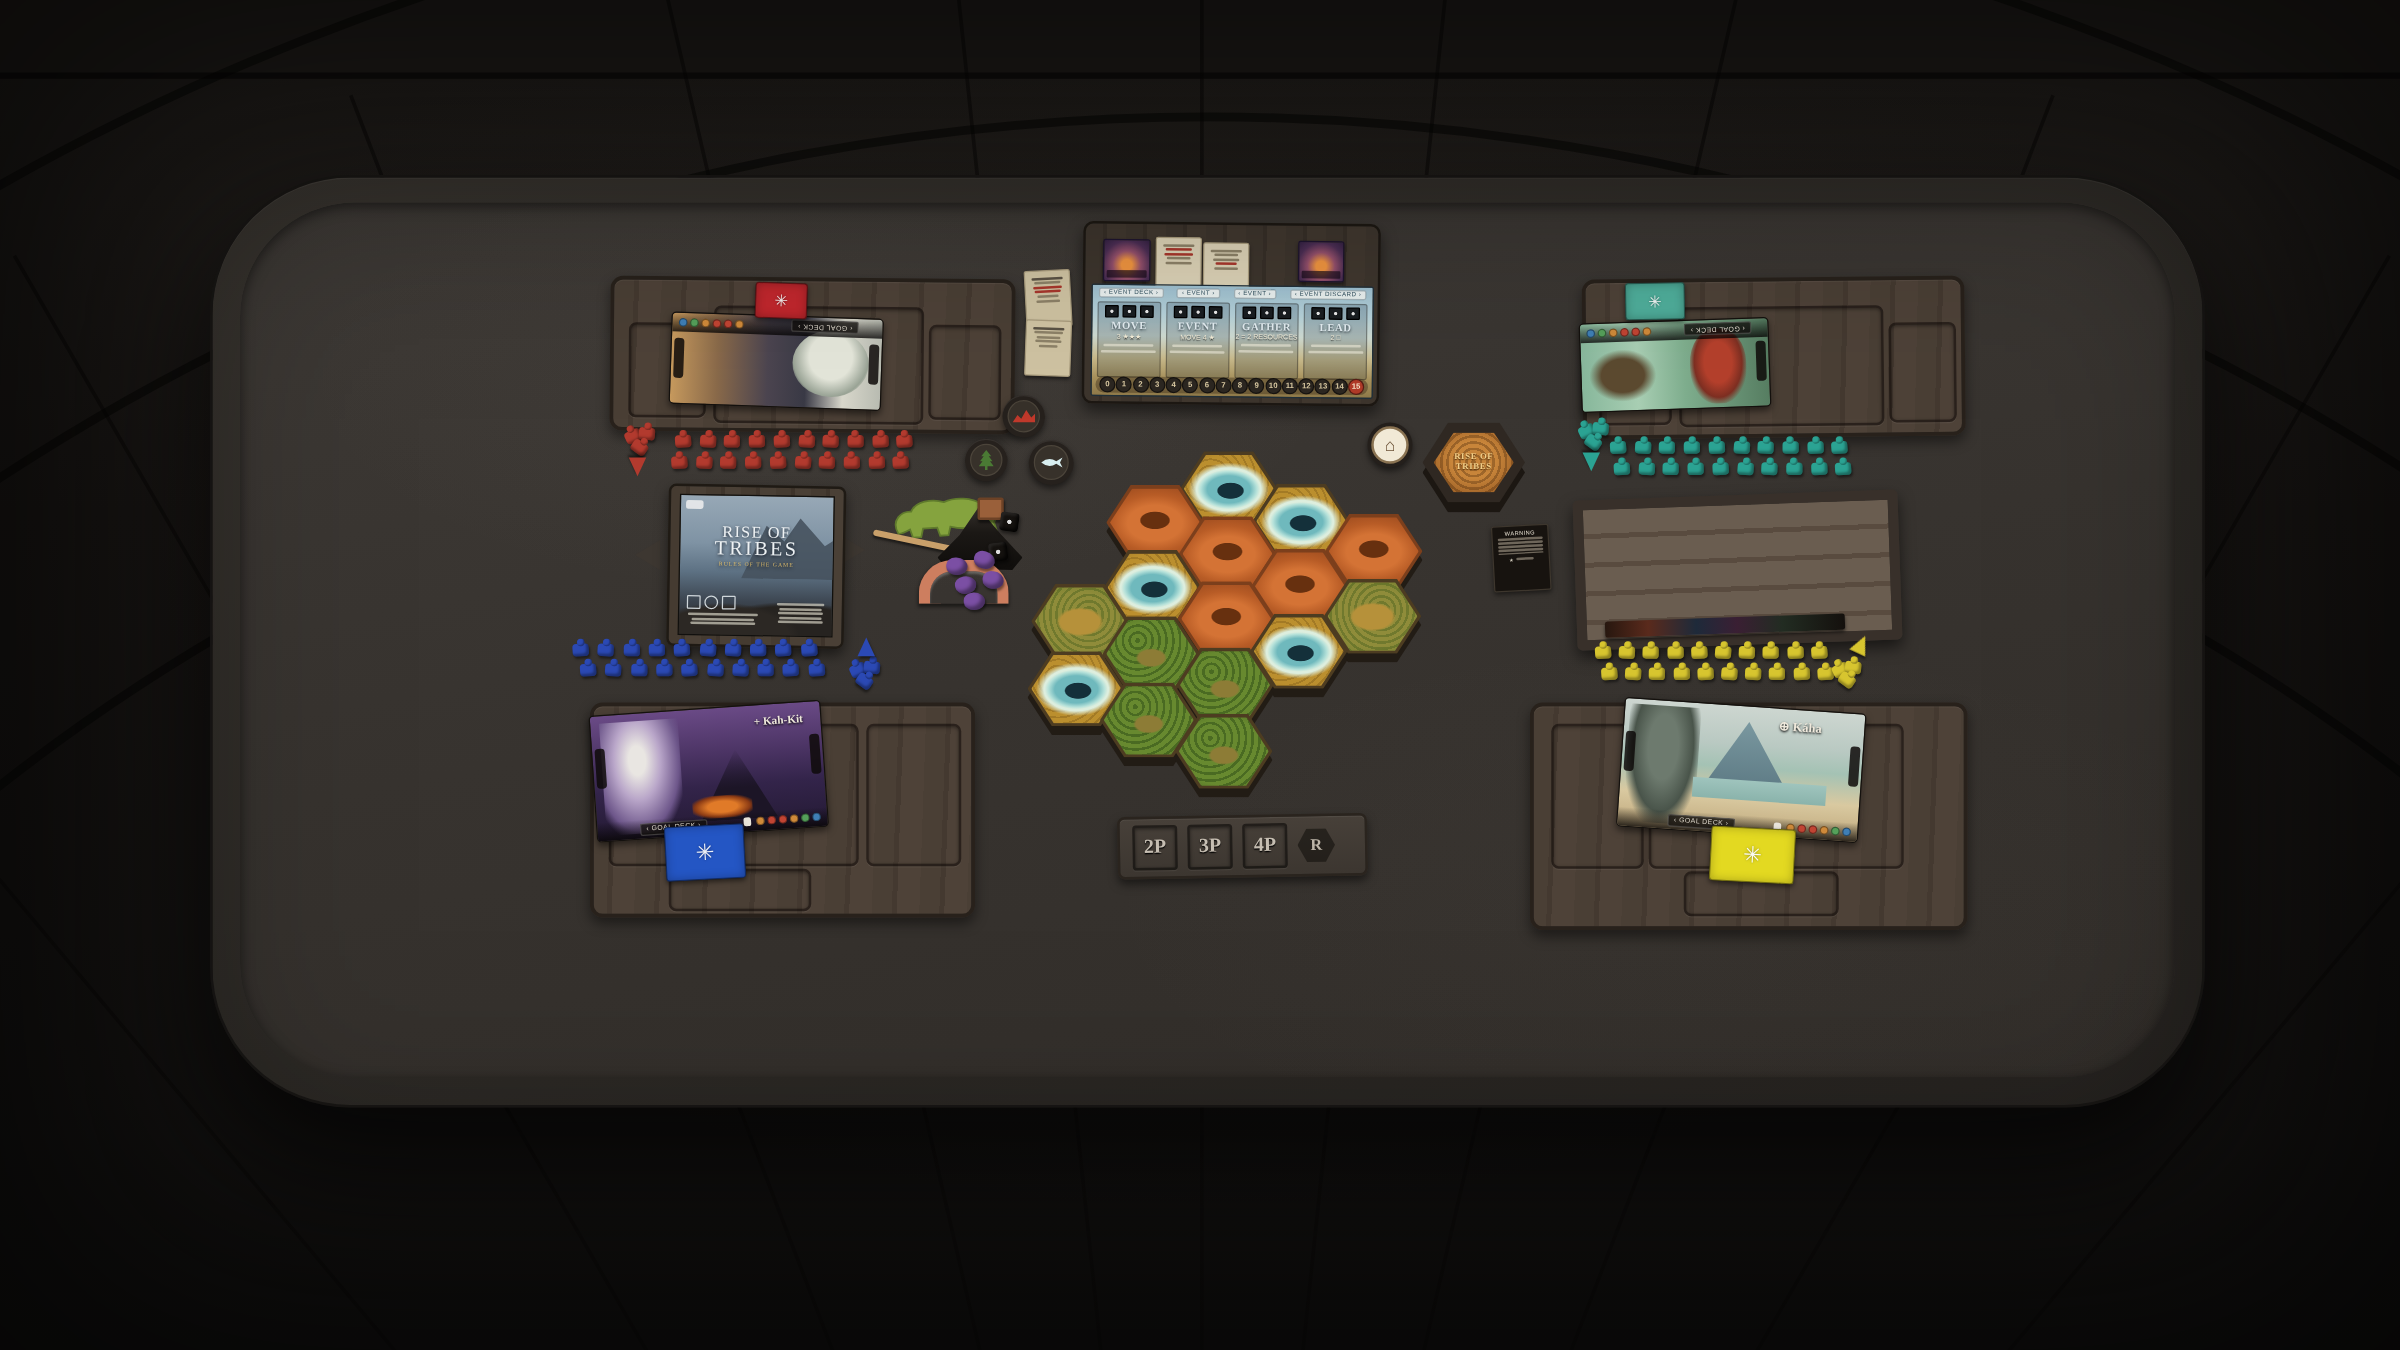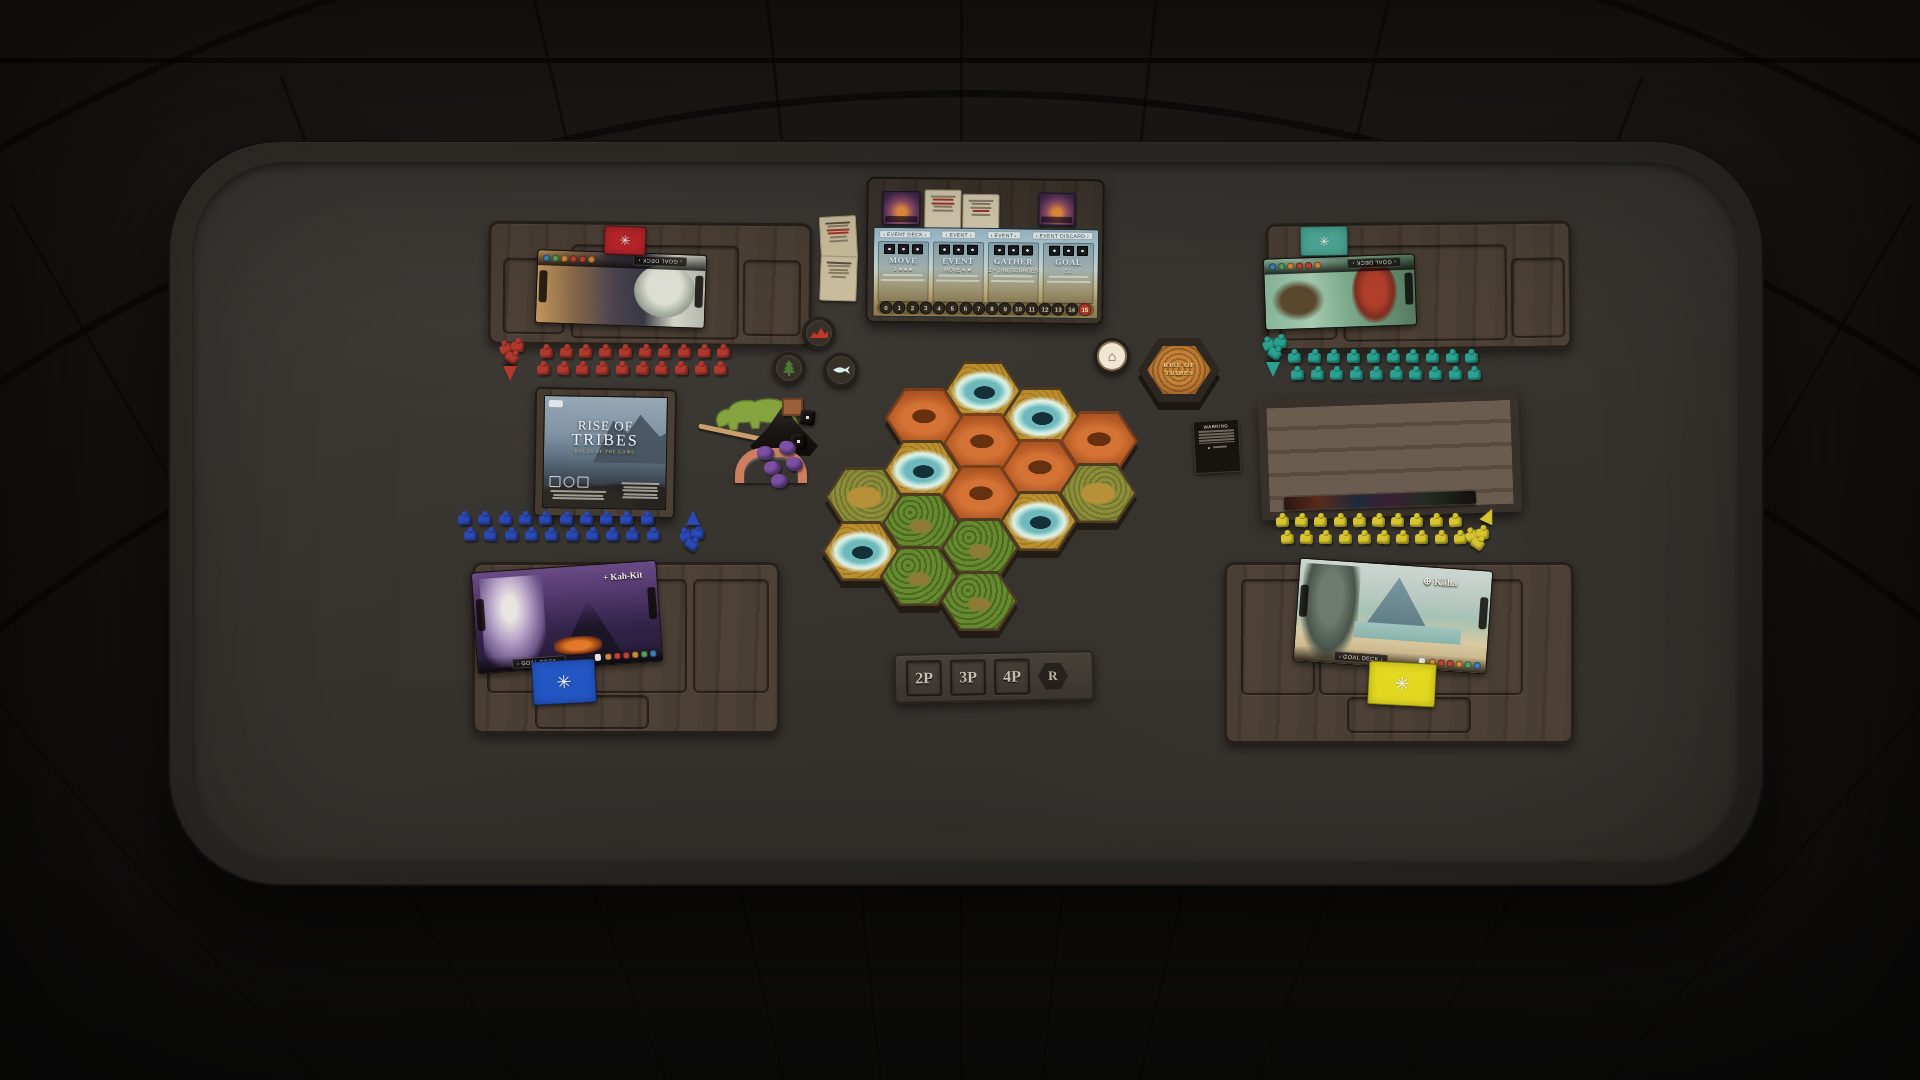--- a/index.html
+++ b/index.html
@@ -381,21 +381,21 @@
             <div class="bcol-value">2 = 2 RESOURCES</div>
             <div class="bar lt"></div>
             <div class="bar lt" style="width: 44px;"></div>
           </div>
           <div class="bcol">
             <div class="dice-row">
               <div class="die-slot"></div>
               <div class="die-slot"></div>
               <div class="die-slot"></div>
             </div>
-            <div class="bcol-title">GOAL</div>
+            <div class="bcol-title">LEAD</div>
             <div class="bcol-value">2 □</div>
             <div class="bar lt"></div>
             <div class="bar lt" style="width: 44px;"></div>
           </div>
         </div>
       <div id="score-strip">
           <div class="score-cell">0</div>
           <div class="score-cell">1</div>
           <div class="score-cell">2</div>
           <div class="score-cell">3</div>

